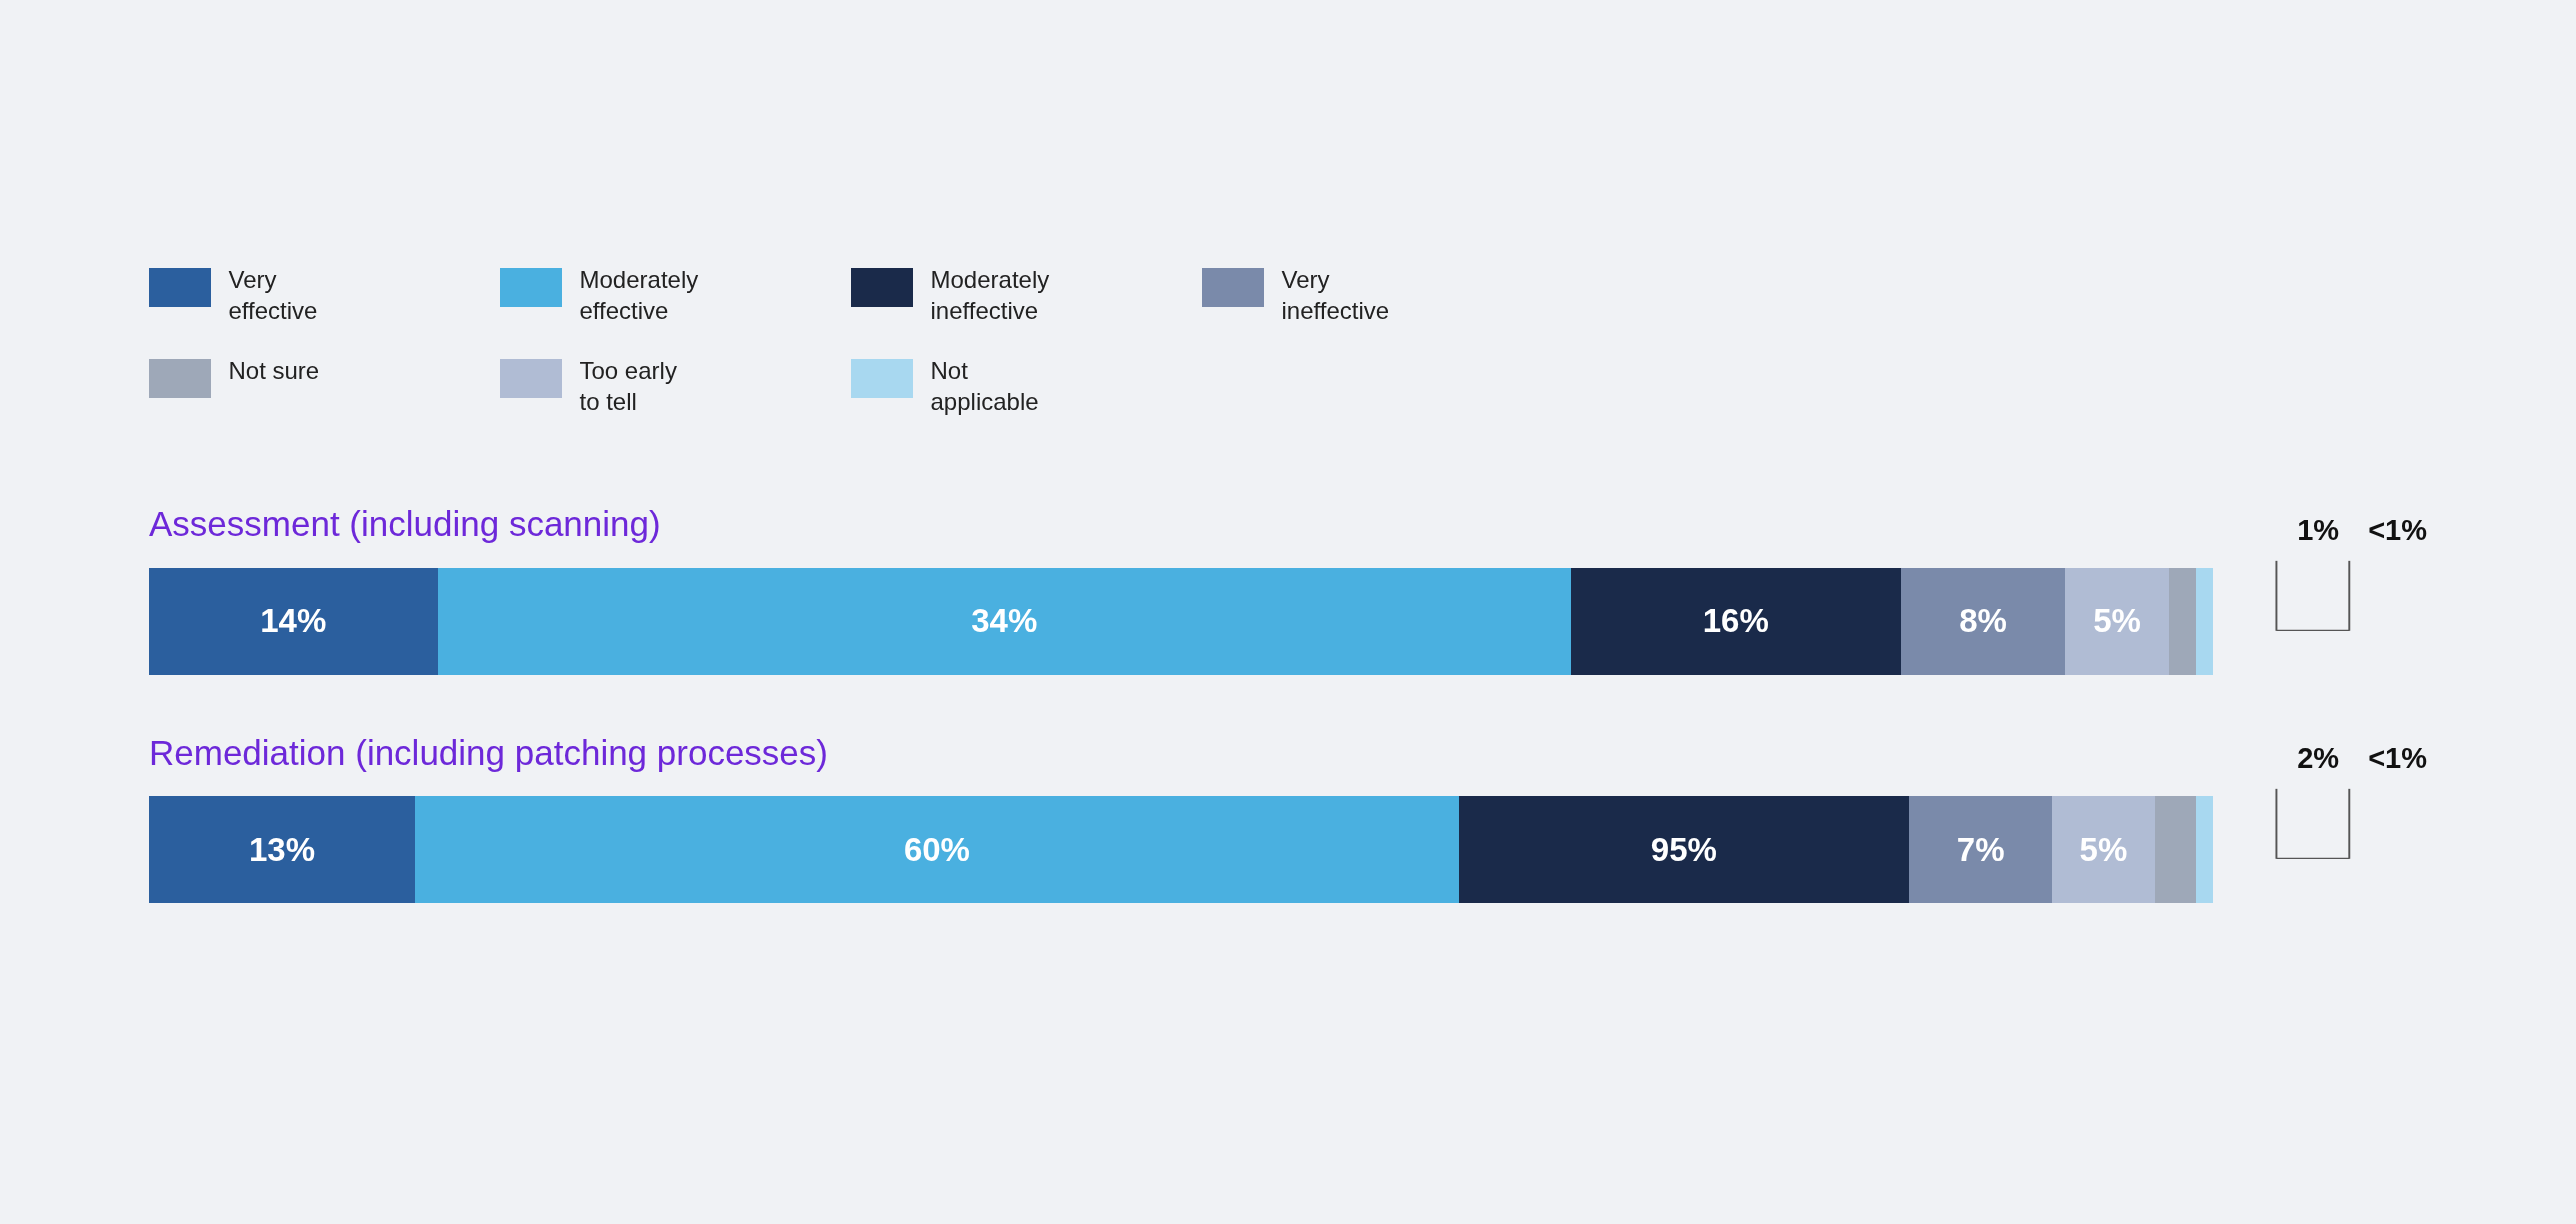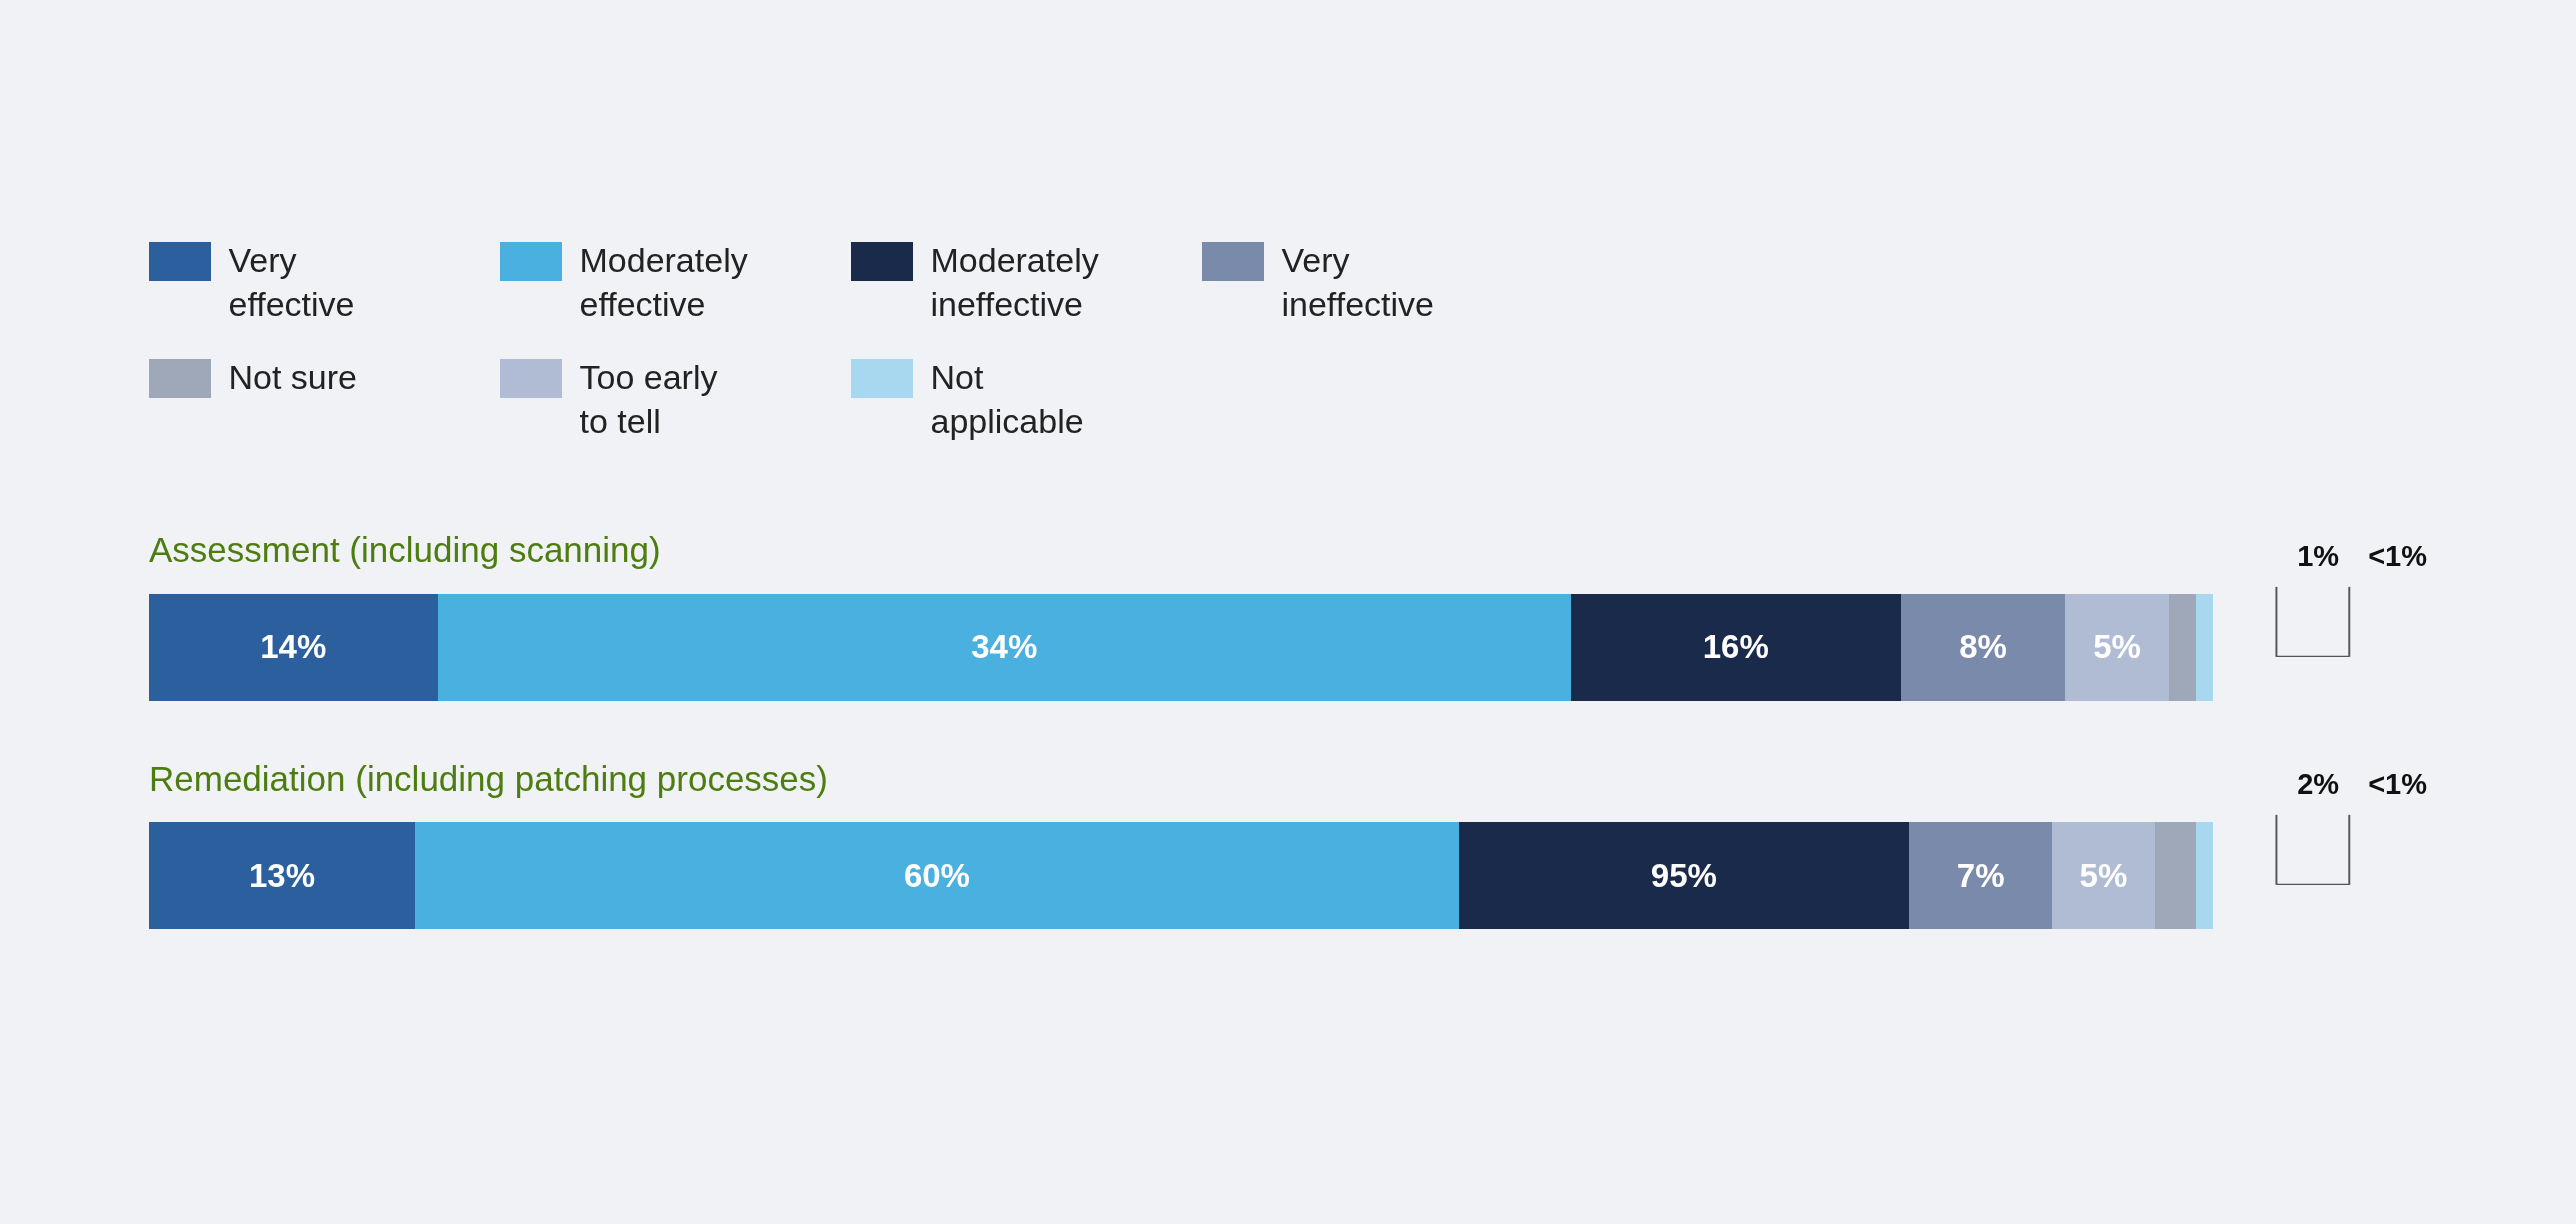--- a/index.html
+++ b/index.html
@@ -36,33 +36,33 @@
       min-width: 273px;
     }
     .legend-swatch {
       width: 62px;
       height: 39px;
       flex-shrink: 0;
       margin-right: 17.5px;
       margin-top: 3.9px;
     }
     .legend-label {
-      font-size: 34px;
+      font-size: 24px;
       color: #222;
       line-height: 1.3;
       font-weight: 400;
     }
     
     .chart-section {
       margin-bottom: 58px;
     }
     .chart-title {
       font-size: 35px;
       font-weight: 400;
-      color: #4d7c0f;
+      color: #6d28d9;
       margin-bottom: 23.4px;
     }
     .bar {
       display: flex;
       height: 107px;
       width: 100%;
     }
     .bar-segment {
       display: flex;
       align-items: center;

